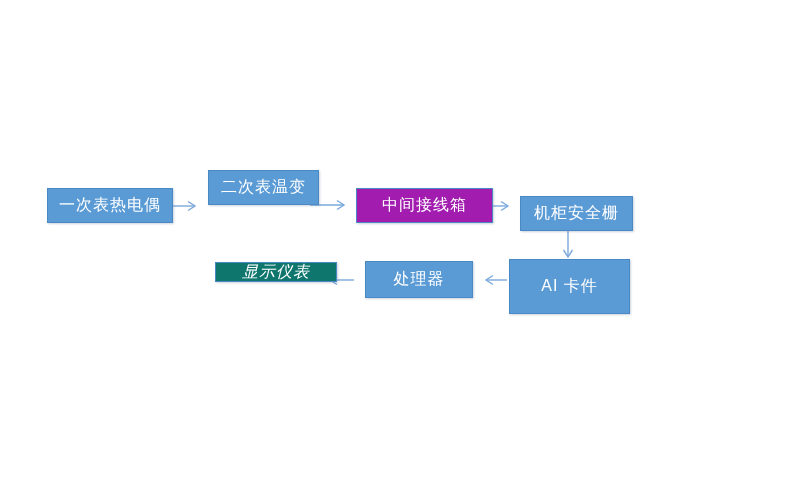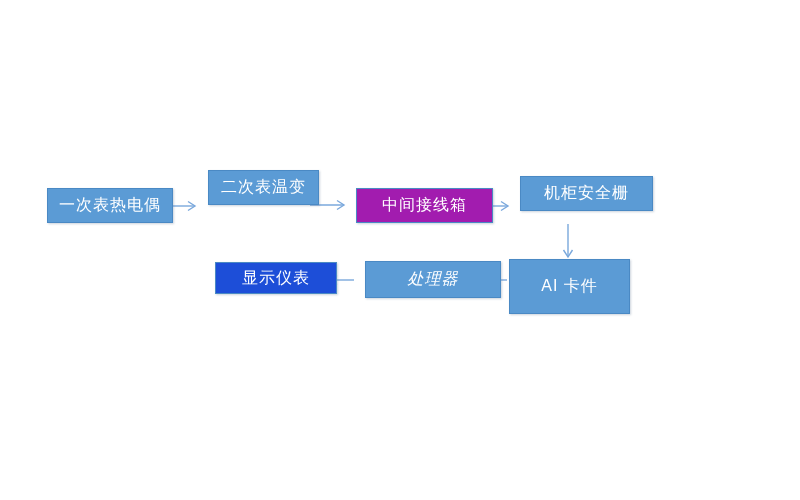--- a/index.html
+++ b/index.html
@@ -60,26 +60,26 @@
   <div id="node-layer">
       <div class="node" style="left: 37px; top: 188px; width: 126px; height: 35px; background: rgb(91, 155, 213); border-color: rgb(74, 137, 196);">
         <span class="node-label" style="color: rgb(255, 255, 255);">一次表热电偶</span>
       </div>
       <div class="node" style="left: 198px; top: 170px; width: 111px; height: 35px; background: rgb(91, 155, 213); border-color: rgb(74, 137, 196);">
         <span class="node-label" style="color: rgb(255, 255, 255);">二次表温变</span>
       </div>
       <div class="node" style="left: 346px; top: 188px; width: 137px; height: 35px; background: #a21caf; border-color: rgb(74, 137, 196);">
         <span class="node-label" style="color: rgb(255, 255, 255);">中间接线箱</span>
       </div>
-      <div class="node" style="left: 510px; top: 176px; width: 133px; height: 35px; background: rgb(91, 155, 213); border-color: rgb(74, 137, 196);">
+      <div class="node" style="left: 510px; top: 196px; width: 113px; height: 35px; background: rgb(91, 155, 213); border-color: rgb(74, 137, 196);">
         <span class="node-label" style="color: rgb(255, 255, 255);">机柜安全栅</span>
       </div>
       <div class="node" style="left: 499px; top: 259px; width: 121px; height: 55px; background: rgb(91, 155, 213); border-color: rgb(74, 137, 196);">
         <span class="node-label" style="color: rgb(255, 255, 255);">AI 卡件</span>
       </div>
-      <div class="node" style="left: 355px; top: 261px; width: 136px; height: 37px; background: rgb(91, 155, 213); border-color: rgb(74, 137, 196); font-style: italic;">
+      <div class="node" style="left: 355px; top: 261px; width: 108px; height: 37px; background: rgb(91, 155, 213); border-color: rgb(74, 137, 196);">
         <span class="node-label" style="color: rgb(255, 255, 255);">处理器</span>
       </div>
-      <div class="node" style="left: 205px; top: 262px; width: 122px; height: 32px; background: #1d4ed8; border-color: rgb(74, 137, 196);">
+      <div class="node" style="left: 205px; top: 262px; width: 122px; height: 20px; background: #0f766e; border-color: rgb(74, 137, 196); font-style: italic;">
         <span class="node-label" style="color: rgb(255, 255, 255);">显示仪表</span>
       </div>
     </div>
 </div>
 
 </body></html>

